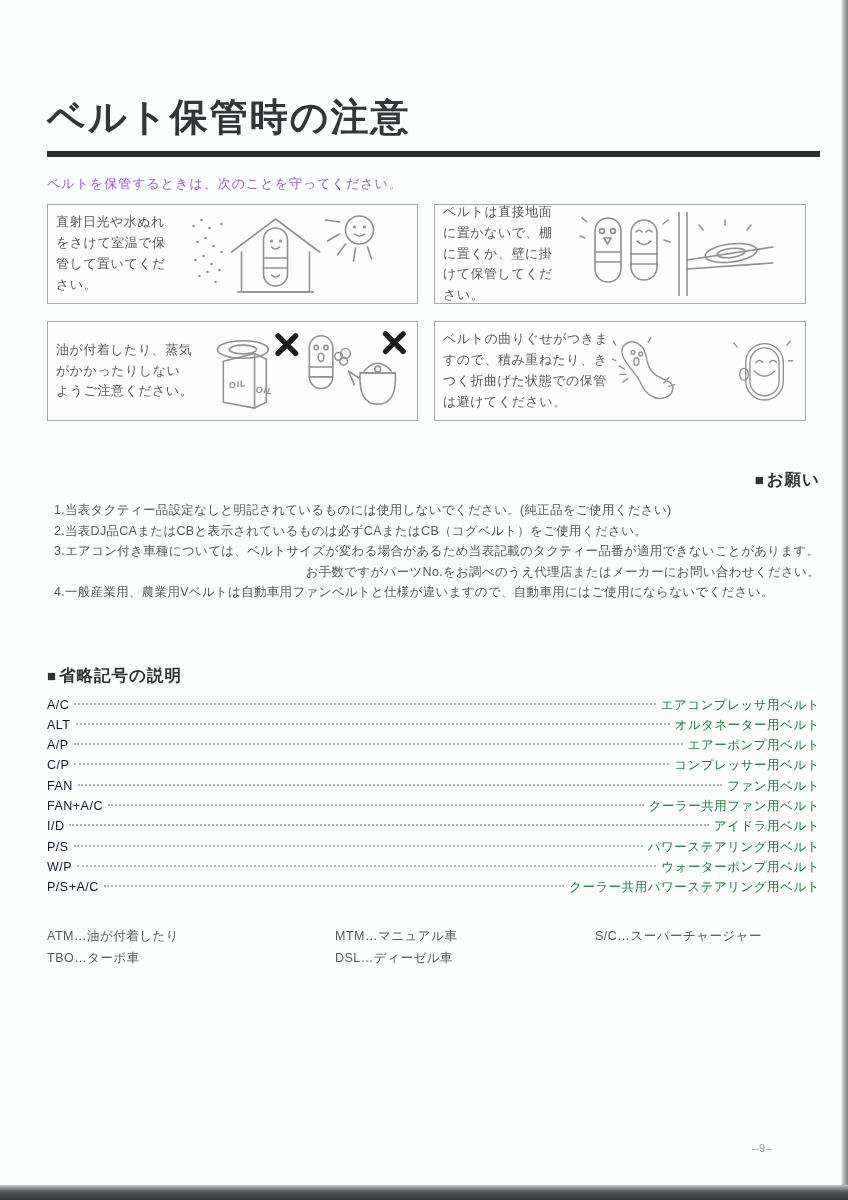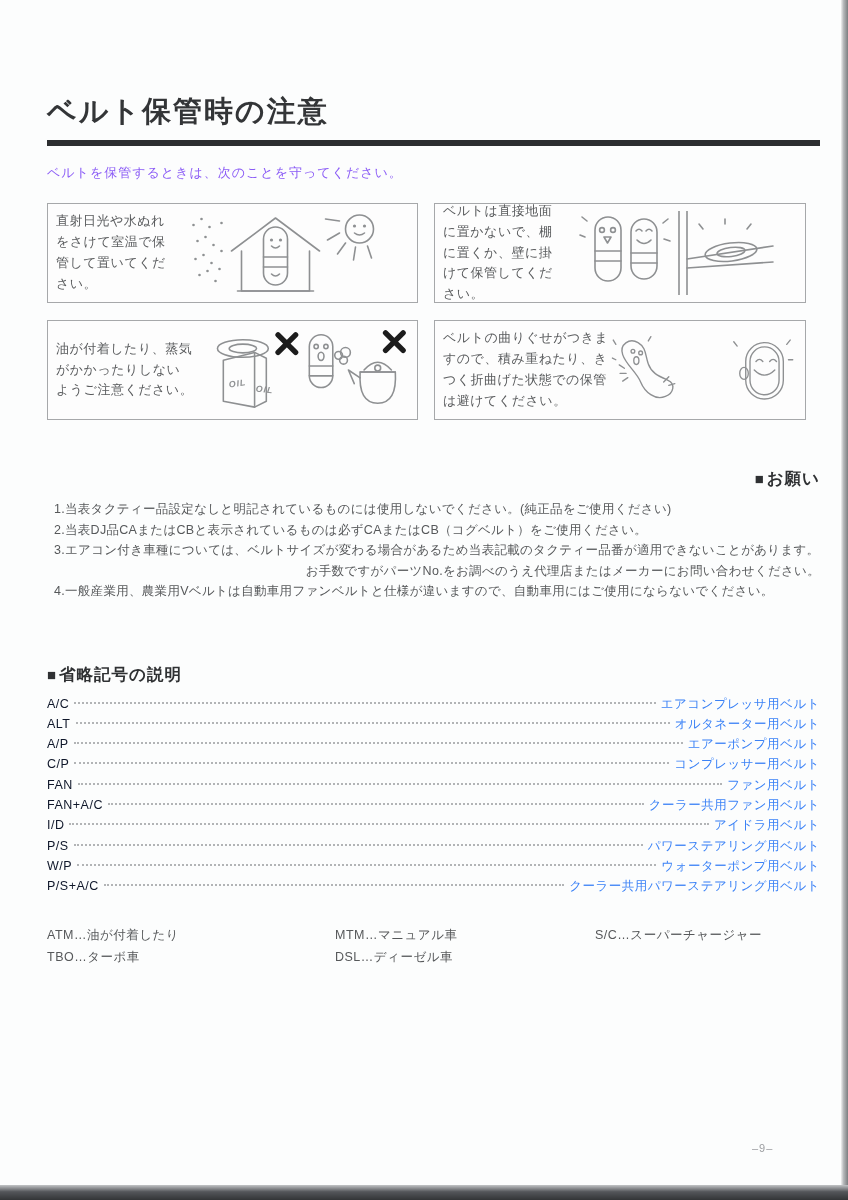--- a/index.html
+++ b/index.html
@@ -4,25 +4,25 @@
 <style>
   html,body { margin:0; padding:0; background:#e8e8e8; }
   .page {
     position:relative; width:848px; height:1200px; margin:0 auto;
     background:#fcfdfd; overflow:hidden;
     font-family:"Liberation Sans","DejaVu Sans",sans-serif;
     color:#56585a;
   }
   .content { position:absolute; left:47px; top:0; width:773px; }
 
-  .title { padding-top:92px; font-size:29px; font-weight:bold; color:#333537; letter-spacing:2px; }
+  .title { padding-top:92px; font-size:38px; font-weight:bold; color:#333537; letter-spacing:2px; }
   .title-rule { height:6px; background:#2c2e30; margin-top:8px; }
   .intro { margin-top:18px; font-size:13px; color:#8b5cf6; letter-spacing:1px; }
 
-  .boxes { margin-top:21px; display:grid; grid-template-columns:371px 372px; column-gap:16px; row-gap:17px; }
+  .boxes { margin-top:11px; display:grid; grid-template-columns:371px 372px; column-gap:16px; row-gap:17px; }
   .sbox { height:100px; border:1px solid #a6a8aa; display:flex; align-items:center; padding:4px 8px; box-sizing:border-box; background:#fdfdfd; }
   .sbox .txt { font-size:13px; line-height:1.6; color:#595b5d; letter-spacing:.5px; flex:none; }
   .b1 .txt,.b2 .txt { width:110px; }
   .b3 .txt { width:138px; }
   .b4 .txt { width:166px; }
   .sbox svg { flex:1; height:84px; min-width:0; }
   .ill path,.ill rect,.ill circle,.ill ellipse,.ill line,.ill polyline {
     stroke:#8e9092; fill:none; stroke-width:1.6; stroke-linecap:round; stroke-linejoin:round;
   }
   .ill .dot { fill:#8e9092; stroke:none; }
@@ -36,21 +36,21 @@
   .onegai-items { margin-top:9px; font-size:12.5px; }
   .o-item { display:flex; line-height:20.5px; letter-spacing:.3px; }
   .o-item .num { width:18px; flex:none; }
   .o-note { padding-left:18px; line-height:20.5px; letter-spacing:.3px; }
 
   .abbrev { margin-top:62px; }
   .abbrev-rows { margin-top:10px; }
   .a-row { display:flex; align-items:baseline; height:20.3px; font-size:12.5px; }
   .a-code { color:#0f172a; letter-spacing:.5px; flex:none; }
   .a-leader { flex:1; border-bottom:2px dotted #b2b4b6; margin:0 5px; transform:translateY(-4px); }
-  .a-desc { color:#3b82f6; letter-spacing:.5px; flex:none; }
+  .a-desc { color:#15803d; letter-spacing:.5px; flex:none; }
 
   .vehicle { margin-top:26px; display:grid; grid-template-columns:288px 260px 1fr; font-size:12.5px; }
   .vehicle div { line-height:22px; letter-spacing:.5px; }
 
   .pageno { position:absolute; top:1142px; left:752px; font-size:11px; color:#9b9da0; letter-spacing:1px; }
 
   .edge-right { position:absolute; top:0; right:0; width:7px; height:100%; z-index:5;
     background:linear-gradient(to right,#f0f0f0,#b8babc 35%,#7c7e80); }
   .edge-bottom { position:absolute; bottom:0; left:0; width:100%; height:15px; z-index:6;
     background:linear-gradient(#c2c4c6,#54565a 45%,#333537); }

